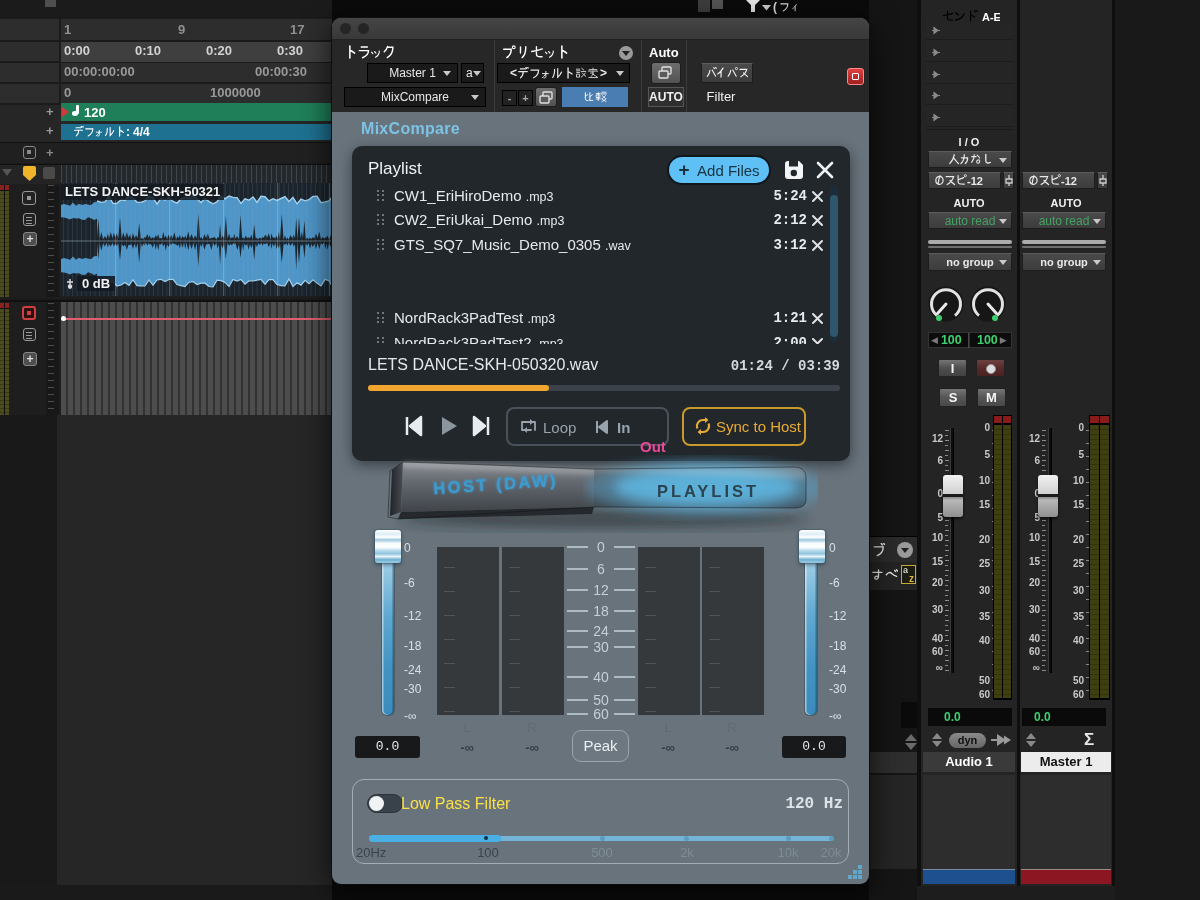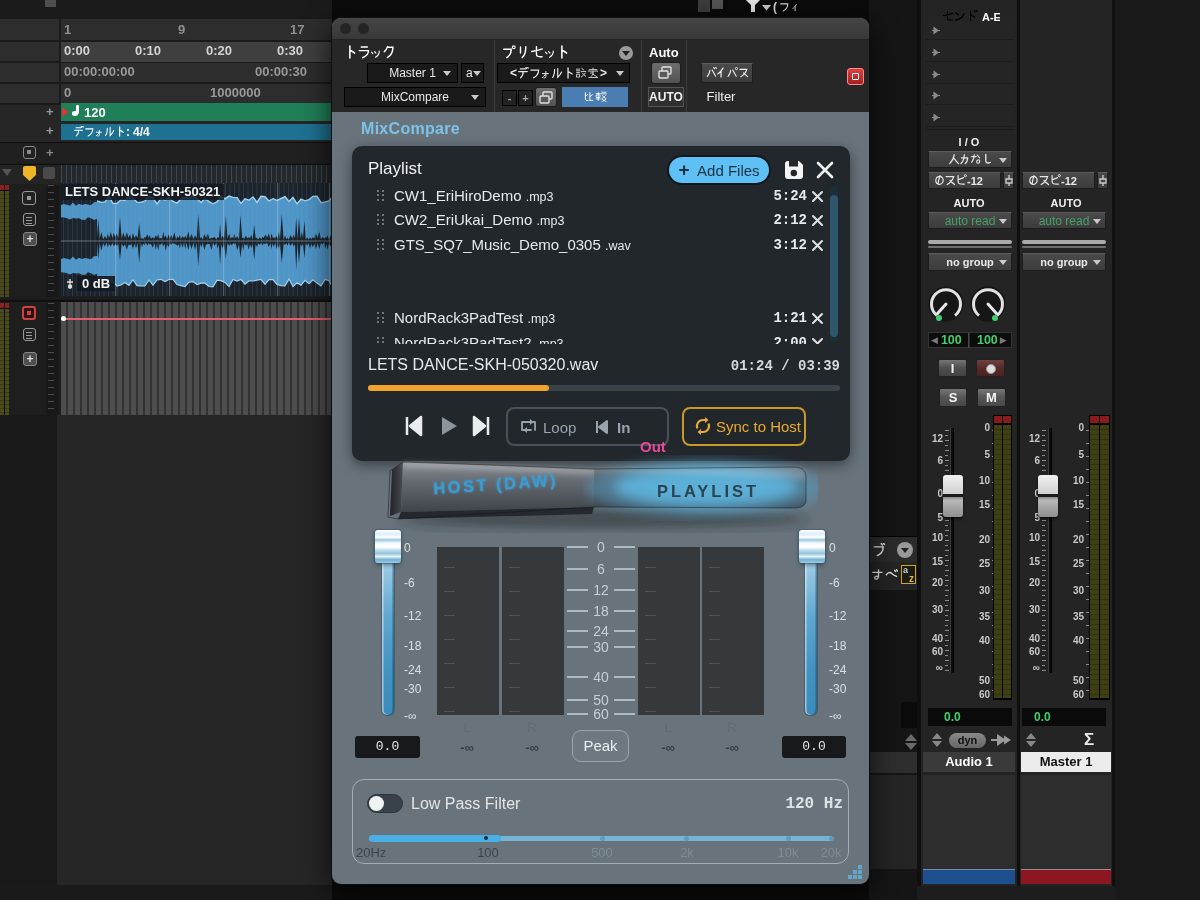--- a/index.html
+++ b/index.html
@@ -943,21 +943,21 @@
 <div class="a b" style="left:319px;top:722px;width:34px;text-align:center;color:#333f46;font-size:13px;">-∞</div>
 <div class="a b" style="left:383px;top:722px;width:34px;text-align:center;color:#333f46;font-size:13px;">-∞</div>
 <div class="a" style="left:240px;top:712px;width:57px;height:32px;border:1.5px solid #9aa5ab;border-radius:9px;color:#e9eff2;font-size:15px;text-align:center;line-height:30px;background:rgba(255,255,255,0.04);">Peak</div>
 <div class="a mono" style="left:23px;top:718px;width:65px;height:22px;background:#17191b;border-radius:3px;color:#e2e8ea;font-size:13px;text-align:center;line-height:22px;">0.0</div>
 <div class="a mono" style="left:450px;top:718px;width:64px;height:22px;background:#17191b;border-radius:3px;color:#e2e8ea;font-size:13px;text-align:center;line-height:22px;">0.0</div>
 
 <div class="a" style="left:20px;top:761px;width:497px;height:85px;border:1.5px solid #a3aeb4;border-radius:12px;">
   <div class="a" style="left:14px;top:14px;width:36px;height:19px;border-radius:10px;background:#39424a;border:1px solid #2c343a;">
           <div class="a" style="left:1px;top:1px;width:15px;height:15px;border-radius:50%;background:#f0f3f4;"></div>
         </div>
-  <div class="a" style="left:58px;top:15px;color:#e5e5e5;font-size:16px;">Low Pass Filter</div>
+  <div class="a" style="left:48px;top:15px;color:#fde047;font-size:16px;">Low Pass Filter</div>
   <div class="a mono b" style="left:300px;top:15px;width:190px;text-align:right;color:#dce3e7;font-size:16px;">120  Hz</div>
   <div class="a" style="left:16px;top:56px;width:464px;height:4.5px;background:#74b4d6;border-radius:3px;"></div>
   <div class="a" style="left:16px;top:55px;width:132px;height:6.5px;background:#49afe4;border-radius:4px;"></div>
   <div class="a" style="left:131px;top:56px;width:4px;height:4px;border-radius:50%;background:#16303e;"></div>
   <div class="a" style="left:247px;top:56px;width:5px;height:5px;border-radius:50%;background:#5e9cbd;"></div>
   <div class="a" style="left:331px;top:56px;width:5px;height:5px;border-radius:50%;background:#5e9cbd;"></div>
   <div class="a" style="left:433px;top:56px;width:5px;height:5px;border-radius:50%;background:#5e9cbd;"></div>
   <div class="a" style="left:476px;top:56px;width:5px;height:5px;border-radius:50%;background:#5e9cbd;"></div>
   <div class="a" style="left:3px;top:65px;color:#39444b;font-size:13px;">20Hz</div>
   <div class="a" style="left:120px;top:65px;width:30px;text-align:center;color:#39444b;font-size:13px;">100</div>

